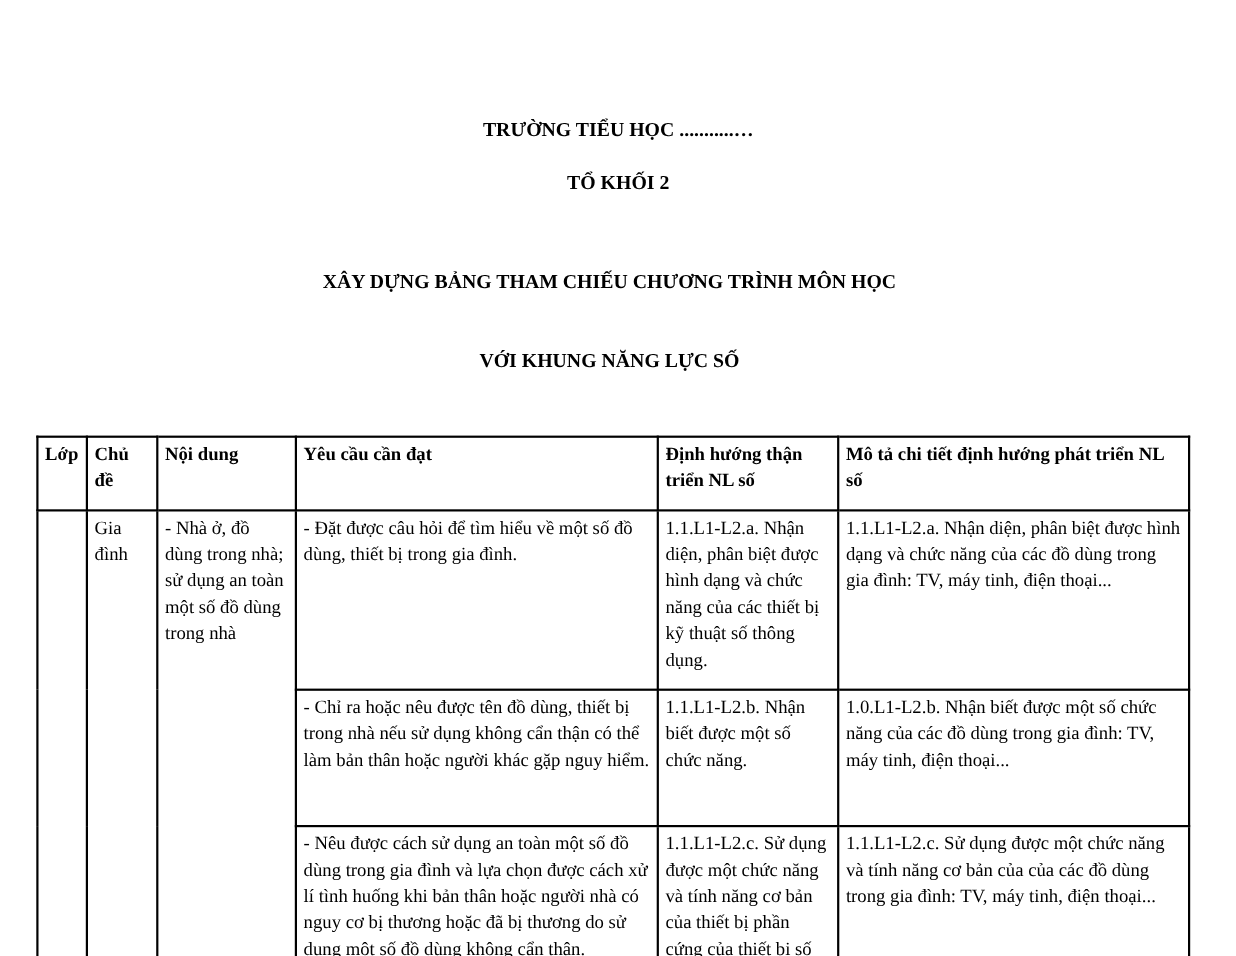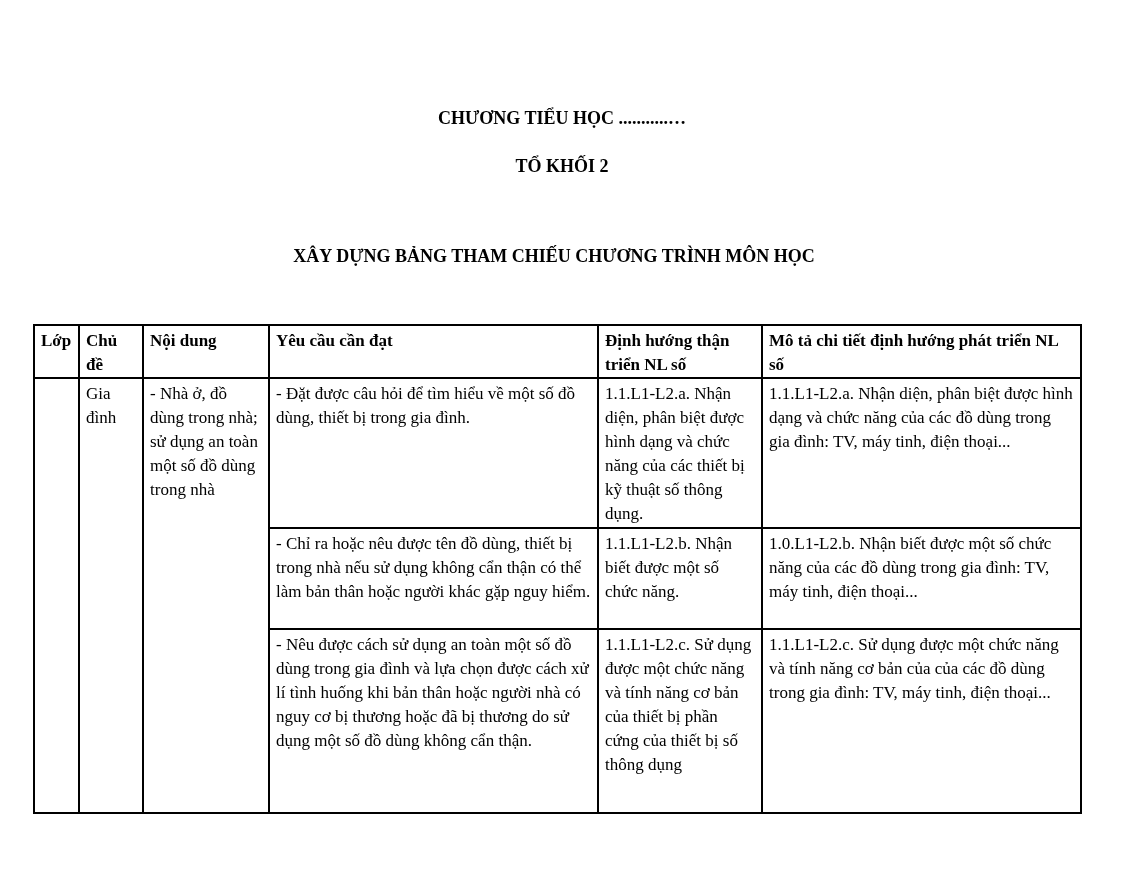--- a/index.html
+++ b/index.html
@@ -32,44 +32,45 @@
     border-collapse: collapse;
     table-layout: fixed;
     width: 1047px;
     margin: 8px 0 0 33px;
   }
   table.ref-table th,
   table.ref-table td {
     border: 2px solid #000000;
     vertical-align: top;
     text-align: left;
-    padding: 3px 6px 0 6px;
+    padding: 3px 6px 14px 6px;
     font-size: 17px;
     line-height: 24px;
     overflow: hidden;
     box-sizing: border-box;
     word-wrap: break-word;
   }
   table.ref-table th { font-weight: bold; }
   tr.header-row { height: 53px; }
   tr.row-1 { height: 150px; }
-  tr.row-2 { height: 101px; }
+  tr.row-2 { height: 124px; }
   tr.row-3 { height: 184px; }
 </style>
 </head>
 <body>
 
 <div class="page">
 
-  <div class="heading school">CHƯƠNG TIỂU HỌC ...........…</div>
+  <div class="heading school">TRƯỜNG TIỂU HỌC ...........…</div>
 
   <div class="heading group">TỔ KHỐI 2</div>
 
   <div class="heading main">
     <div>XÂY DỰNG BẢNG THAM CHIẾU CHƯƠNG TRÌNH MÔN HỌC</div>
+    <div>VỚI KHUNG NĂNG LỰC SỐ</div>
   </div>
 
   <table class="ref-table">
     <colgroup>
       <col style="width:45px">
       <col style="width:64px">
       <col style="width:126px">
       <col style="width:329px">
       <col style="width:164px">
       <col style="width:319px">

